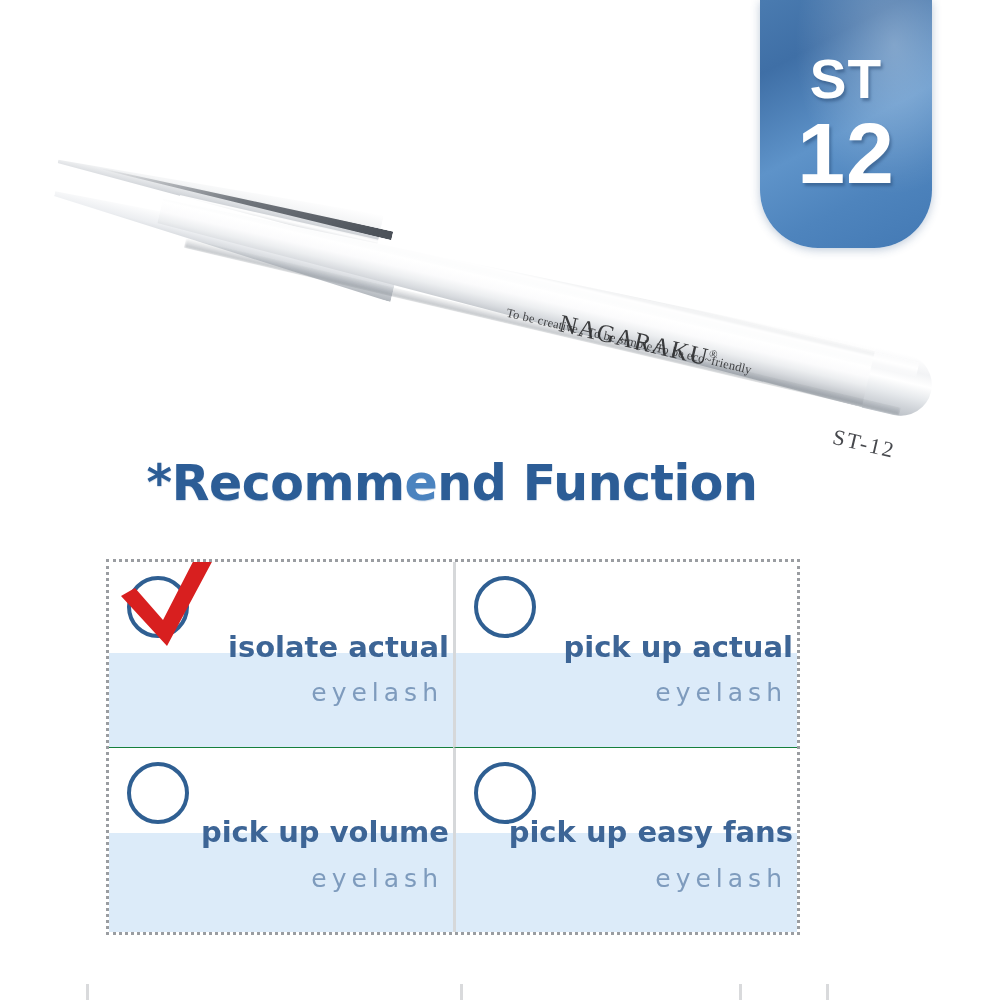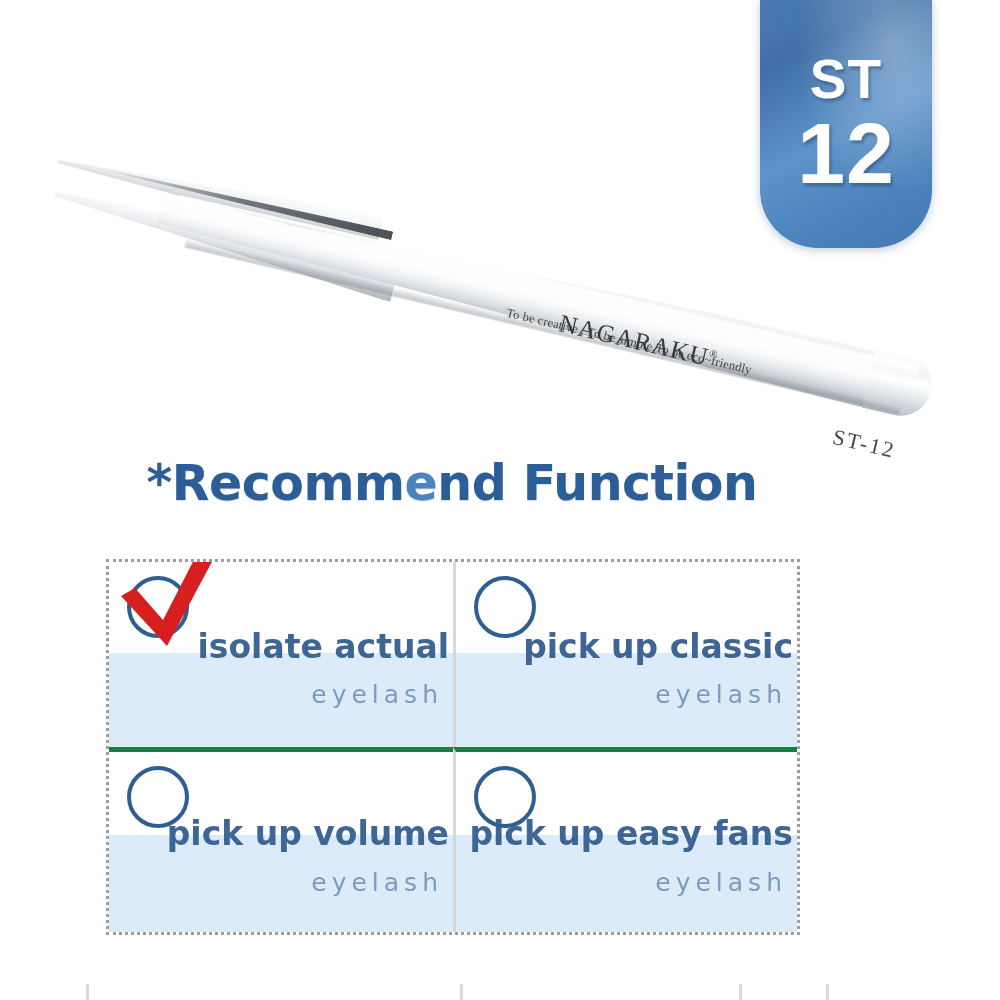--- a/index.html
+++ b/index.html
@@ -236,21 +236,21 @@
     grid-template-columns: 1fr 1fr;
     grid-template-rows: 1fr 1fr;
     background: #ffffff;
   }
   .fn-cell {
     position: relative;
     overflow: hidden;
     box-sizing: border-box;
   }
   .fn-cell.col-right { border-left: 3px solid #d6d8da; }
-  .fn-cell.row-bot   { border-top: 5px solid #15803d; }
+  .fn-cell.row-bot   { border-top: 1px solid #15803d; }
 
   
   .fn-band {
     position: absolute;
     left: 0; right: 0;
     top: 49%;
     bottom: 0;
     background: #dcebf9;
   }
   .fn-cell.row-bot .fn-band { top: 46%; }
@@ -288,21 +288,21 @@
     display: flex;
     flex-direction: column;
     justify-content: center;
     align-items: flex-end;
     padding-right: 2px;
     box-sizing: border-box;
   }
   .fn-title {
     font-family: "DejaVu Sans", sans-serif;
     font-weight: bold;
-    font-size: 33px;
+    font-size: 29px;
     color: #3d6596;
     line-height: 1.05;
     margin-top: 30px;
     white-space: nowrap;
   }
   .fn-sub {
     font-family: "DejaVu Sans", sans-serif;
     font-size: 25px;
     color: #7e9bbd;
     letter-spacing: 5px;
@@ -365,21 +365,21 @@
     <div class="fn-text">
       <div class="fn-title">isolate actual</div>
       <div class="fn-sub">eyelash</div>
     </div>
   </div>
 
   <div class="fn-cell col-right">
     <div class="fn-band"></div>
     <div class="fn-circle"></div>
     <div class="fn-text">
-      <div class="fn-title">pick up classic</div>
+      <div class="fn-title">pick up actual</div>
       <div class="fn-sub">eyelash</div>
     </div>
   </div>
 
   <div class="fn-cell row-bot">
     <div class="fn-band"></div>
     <div class="fn-circle"></div>
     <div class="fn-text">
       <div class="fn-title">pick up volume</div>
       <div class="fn-sub">eyelash</div>

